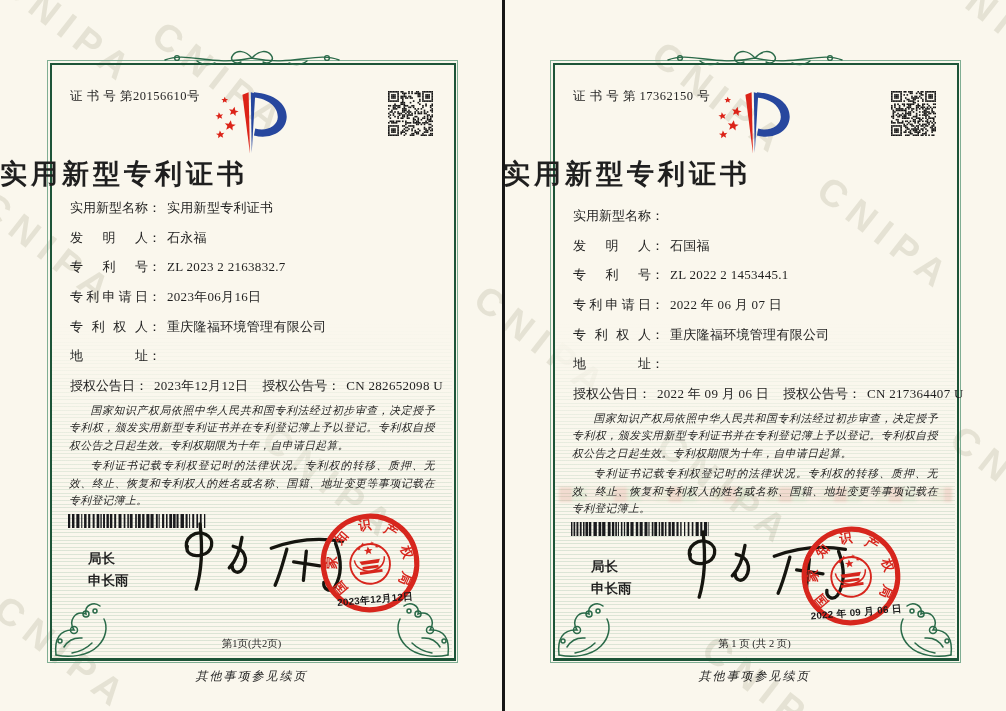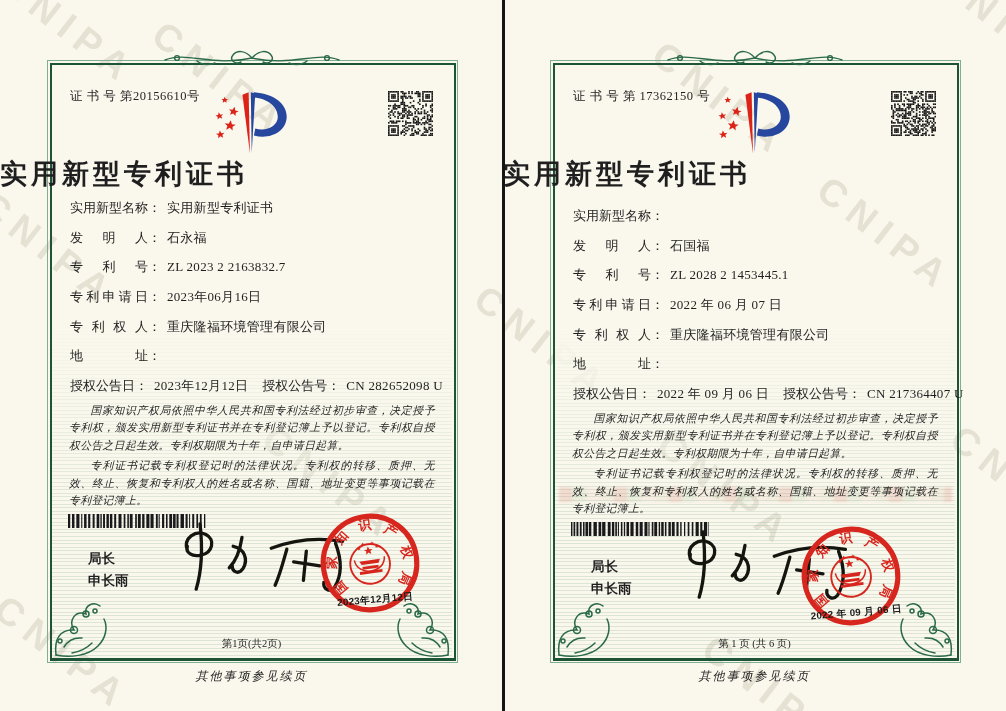--- a/index.html
+++ b/index.html
@@ -1087,21 +1087,21 @@
           <span class="fcolon">：</span>
       </div>
       <div class="frow">
         <span class="flabel">发明人</span>
           <span class="fcolon">：</span>
           <span class="fvalue">石国福</span>
       </div>
       <div class="frow">
         <span class="flabel">专利号</span>
           <span class="fcolon">：</span>
-          <span class="fvalue">ZL 2028 2 1453445.1</span>
+          <span class="fvalue">ZL 2022 2 1453445.1</span>
       </div>
       <div class="frow">
         <span class="flabel">专利申请日</span>
           <span class="fcolon">：</span>
           <span class="fvalue">2022 年 06 月 07 日</span>
       </div>
       <div class="frow">
         <span class="flabel">专利权人</span>
           <span class="fcolon">：</span>
           <span class="fvalue">重庆隆福环境管理有限公司</span>
@@ -1182,18 +1182,18 @@
           <text x="55" y="19" text-anchor="middle" font-size="13.5" font-weight="bold" fill="#d7261d" font-family="&quot;Liberation Serif&quot;, serif" transform="rotate(-81.33333333333334 55 55)">家</text>
           <text x="55" y="19" text-anchor="middle" font-size="13.5" font-weight="bold" fill="#d7261d" font-family="&quot;Liberation Serif&quot;, serif" transform="rotate(-40.66666666666667 55 55)">知</text>
           <text x="55" y="19" text-anchor="middle" font-size="13.5" font-weight="bold" fill="#d7261d" font-family="&quot;Liberation Serif&quot;, serif" transform="rotate(0 55 55)">识</text>
           <text x="55" y="19" text-anchor="middle" font-size="13.5" font-weight="bold" fill="#d7261d" font-family="&quot;Liberation Serif&quot;, serif" transform="rotate(40.66666666666666 55 55)">产</text>
           <text x="55" y="19" text-anchor="middle" font-size="13.5" font-weight="bold" fill="#d7261d" font-family="&quot;Liberation Serif&quot;, serif" transform="rotate(81.33333333333331 55 55)">权</text>
           <text x="55" y="19" text-anchor="middle" font-size="13.5" font-weight="bold" fill="#d7261d" font-family="&quot;Liberation Serif&quot;, serif" transform="rotate(122 55 55)">局</text>
         </svg>
       <div class="seal-date">2022 年 09 月 06 日</div>
     </div>
 
-    <div class="page-no">第 1 页 (共 6 页)</div>
+    <div class="page-no">第 1 页 (共 2 页)</div>
     <div class="foot-note">其他事项参见续页</div>
   </section>
 
   <div class="divider"></div>
 </div>
 
 </body></html>

